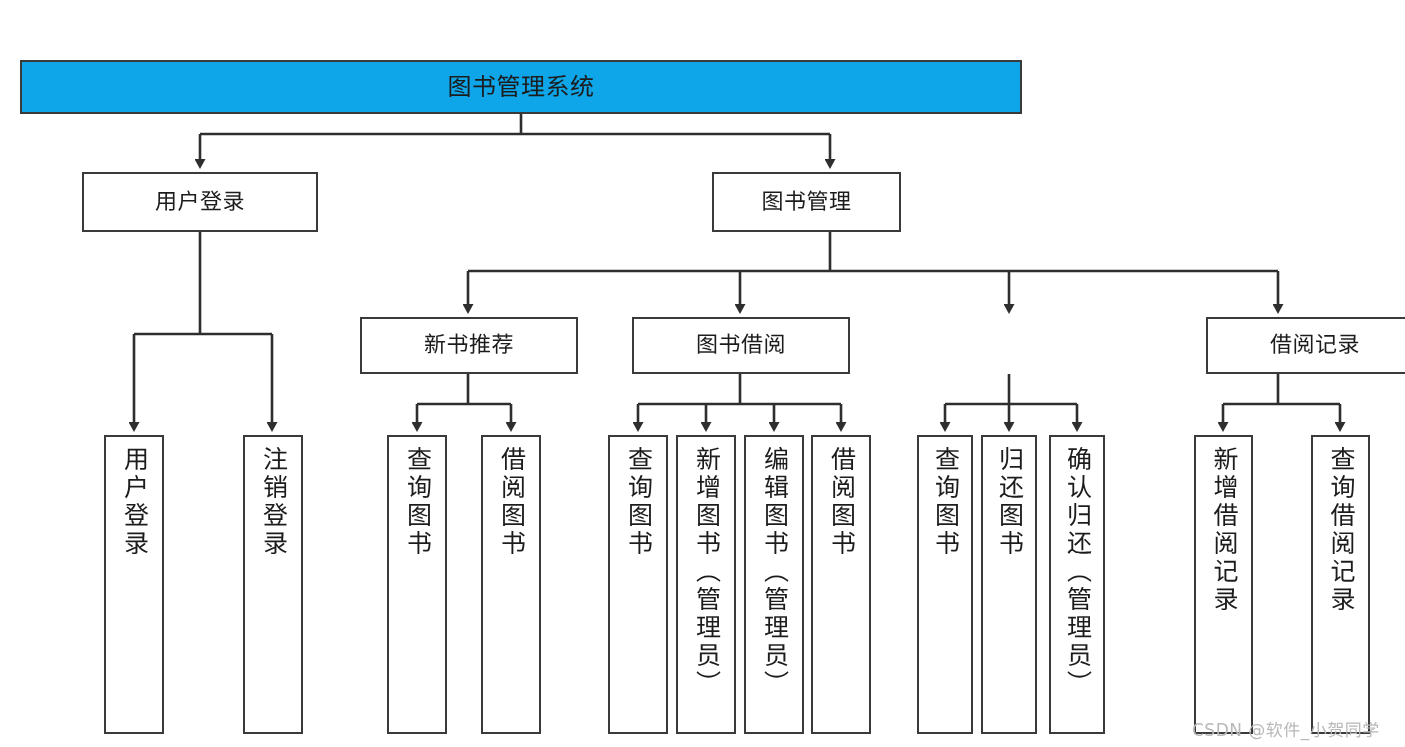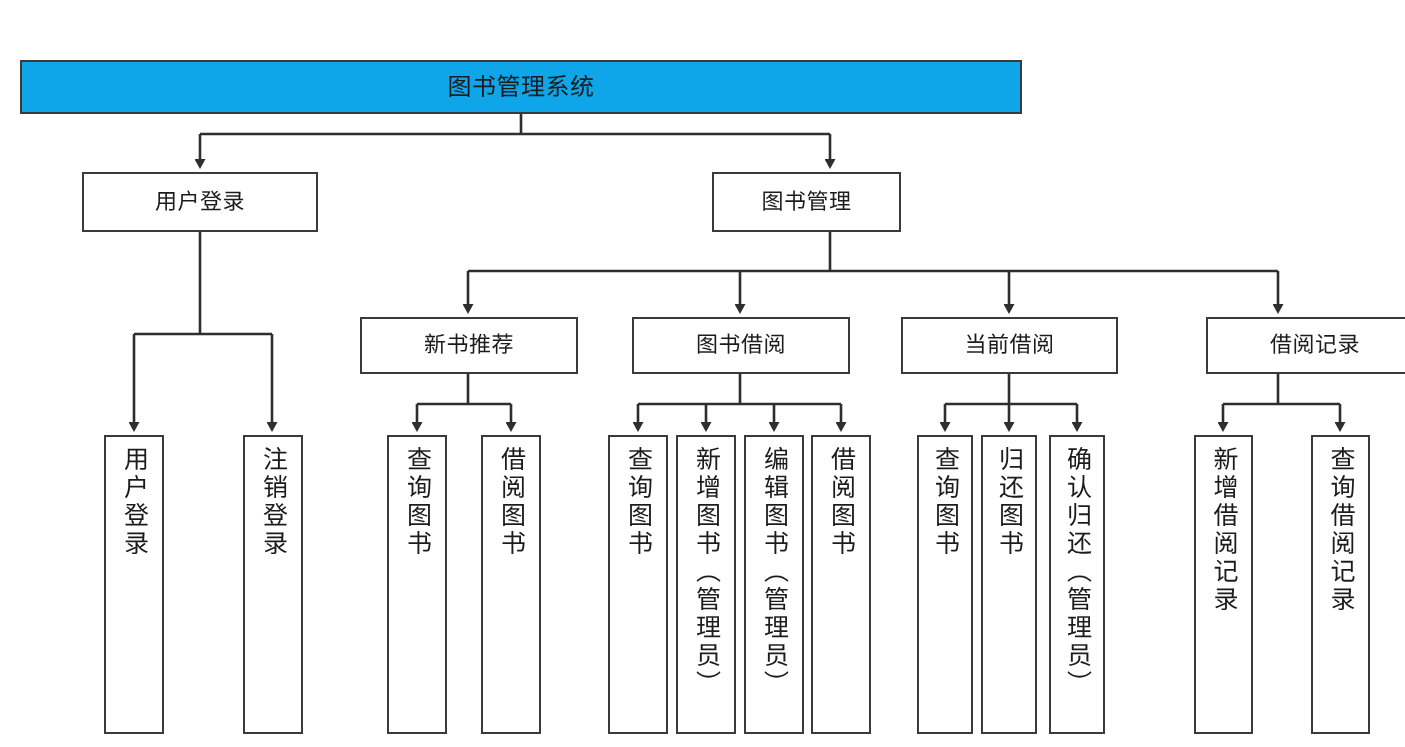--- a/index.html
+++ b/index.html
@@ -136,23 +136,20 @@
   <div class="node branch" style="left: 712px; top: 172px; width: 189px; height: 60px; border-color: rgb(58, 58, 58); background: rgb(255, 255, 255); color: rgb(28, 28, 28);">
     <span class="label">图书管理</span>
   </div>
 
   <div class="node branch" style="left: 360px; top: 317px; width: 218px; height: 57px; border-color: rgb(58, 58, 58); background: rgb(255, 255, 255); color: rgb(28, 28, 28);">
     <span class="label">新书推荐</span>
   </div>
   <div class="node branch" style="left: 632px; top: 317px; width: 218px; height: 57px; border-color: rgb(58, 58, 58); background: rgb(255, 255, 255); color: rgb(28, 28, 28);">
     <span class="label">图书借阅</span>
   </div>
-  <div class="node branch" style="left: 901px; top: 317px; width: 217px; height: 57px; border-color: rgb(58, 58, 58); background: rgb(255, 255, 255); color: rgb(28, 28, 28);">
-    <span class="label">当前借阅</span>
-  </div>
   <div class="node branch" style="left: 1170px; top: 317px; width: 218px; height: 57px; border-color: rgb(58, 58, 58); background: rgb(255, 255, 255); color: rgb(28, 28, 28); margin-left: 36px;">
     <span class="label">借阅记录</span>
   </div>
 
   <div class="node leaf" style="left: 104px; top: 435px; width: 60px; height: 299px; border-color: rgb(58, 58, 58); background: rgb(255, 255, 255); color: rgb(28, 28, 28);">
     <span class="label">用户登录</span>
   </div>
   <div class="node leaf" style="left: 243px; top: 435px; width: 60px; height: 299px; border-color: rgb(58, 58, 58); background: rgb(255, 255, 255); color: rgb(28, 28, 28);">
     <span class="label">注销登录</span>
   </div>
@@ -183,14 +180,15 @@
   <div class="node leaf" style="left: 1049px; top: 435px; width: 56px; height: 299px; border-color: rgb(58, 58, 58); background: rgb(255, 255, 255); color: rgb(28, 28, 28);">
     <span class="label">确认归还（管理员）</span>
   </div>
   <div class="node leaf" style="left: 1194px; top: 435px; width: 59px; height: 299px; border-color: rgb(58, 58, 58); background: rgb(255, 255, 255); color: rgb(28, 28, 28);">
     <span class="label">新增借阅记录</span>
   </div>
   <div class="node leaf" style="left: 1311px; top: 435px; width: 59px; height: 299px; border-color: rgb(58, 58, 58); background: rgb(255, 255, 255); color: rgb(28, 28, 28);">
     <span class="label">查询借阅记录</span>
   </div>
 
+  <div id="watermark" style="left: 1192px; top: 716px; color: rgb(185, 185, 185);">CSDN @软件_小贺同学</div>
 
 </div>
 
 </body></html>

